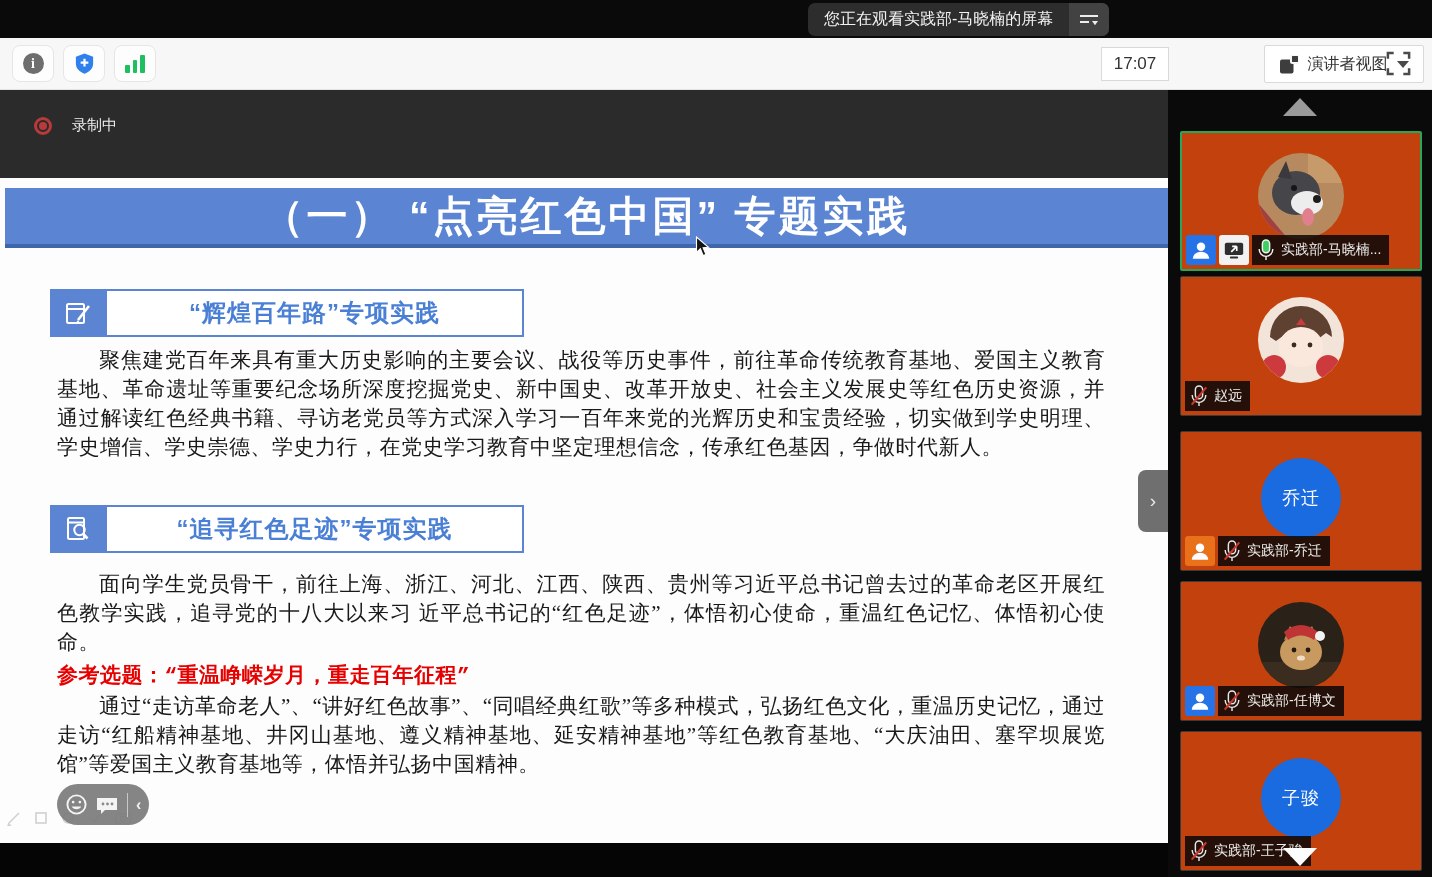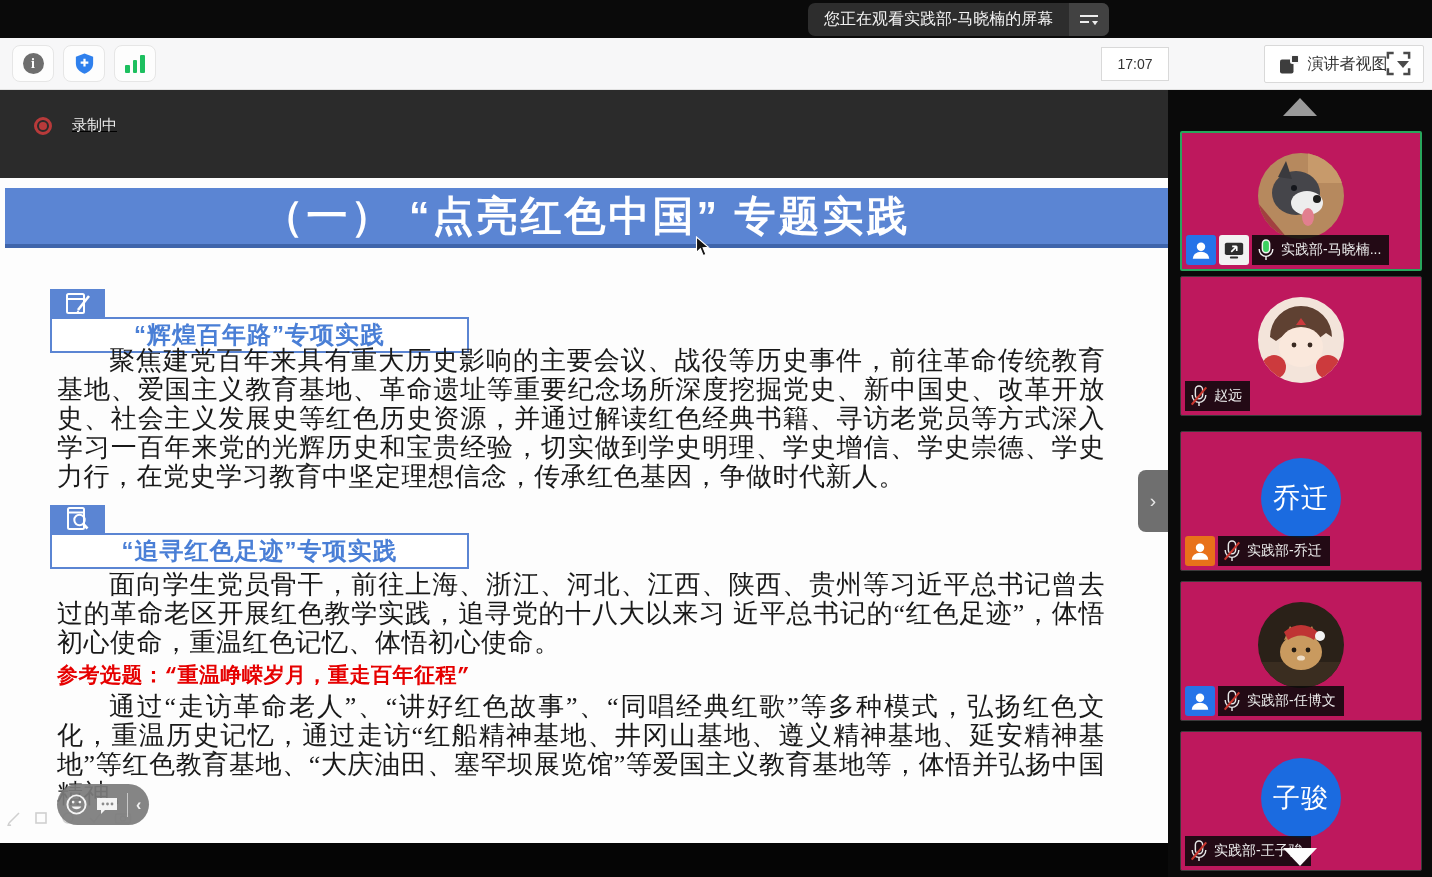--- a/index.html
+++ b/index.html
@@ -17,49 +17,49 @@
   .toolbar { position:absolute; top:38px; left:0; width:1432px; height:52px; background:#f7f7f8; border-bottom:1px solid #e2e2e2; }
   .tb-left { position:absolute; left:12px; top:7px; display:flex; gap:9px; }
   .tb-btn { width:42px; height:37px; border:1px solid #e6e6e6; border-radius:8px; background:#fdfdfd;
     display:flex; align-items:center; justify-content:center; cursor:pointer; }
   .info-circle { width:21px; height:21px; border-radius:50%; background:#6e6e6e; color:#fff;
     font-size:14px; font-weight:bold; display:flex; align-items:center; justify-content:center; font-family:"Liberation Serif",serif; }
   .bars { display:flex; align-items:flex-end; gap:3px; height:18px; }
   .bars i { display:block; width:4.5px; background:#1dbf5f; border-radius:1px; }
   .time-box { position:absolute; left:1101px; top:9px; width:68px; height:34px; background:#fff;
     border:1px solid #d9d9d9; display:flex; align-items:center; justify-content:center;
-    font-size:14px; color:#333; }
+    font-size:17px; color:#333; }
   .view-btn { position:absolute; left:1264px; top:7px; width:160px; height:38px; background:#fff;
     border:1px solid #d9d9d9; border-radius:2px; display:flex; align-items:center; justify-content:center;
     gap:9px; cursor:pointer; }
   .view-label { font-size:16px; color:#333; }
   .caret-down { width:0; height:0; border-left:6px solid transparent; border-right:6px solid transparent; border-top:7px solid #4a4a4a; }
   .fullscreen-btn { position:absolute; left:1383px; top:10px; width:30px; height:30px; display:flex;
     align-items:center; justify-content:center; cursor:pointer; }
 
   
   .stage { position:absolute; top:90px; left:0; width:1168px; height:787px; background:#2b2b2b; }
   .stage-bottom { position:absolute; left:0; bottom:0; width:100%; height:34px; background:#050505; }
-  .recording { position:absolute; left:34px; top:26px; display:flex; align-items:center; gap:20px;text-decoration:underline; }
+  .recording { position:absolute; left:34px; top:26px; display:flex; align-items:center; gap:20px; }
   .rec-ring { width:18px; height:18px; border:3px solid #b83a3a; border-radius:50%;
     display:flex; align-items:center; justify-content:center; }
   .rec-dot { width:8px; height:8px; background:#b83a3a; border-radius:50%; }
   .rec-text { color:#ececec; font-size:15px; }
 
   
   .slide { position:absolute; left:0; top:88px; width:1168px; height:665px; background:#fdfdfd; z-index:1;padding-left:44px; }
   .title-band { position:absolute; left:5px; right:0; top:10px; height:60px; background:#5b85d3;
     border-bottom:4px solid #3f65ab; display:flex; align-items:center; justify-content:center; }
   .title-text { color:#fff; font-size:41px; font-weight:bold; letter-spacing:3px; white-space:nowrap; }
-  .section-row { position:absolute; left:50px; display:flex; height:48px;flex-direction:column; }
+  .section-row { position:absolute; left:50px; display:flex; height:48px; }
   .section-icon { width:55px; height:48px; background:#5b85d3; display:flex; align-items:center; justify-content:center; }
   .section-box { width:419px; border:2px solid #5b85d3; background:#fff; display:flex; align-items:center; justify-content:center; }
   .section-heading { color:#4a7fd6; font-size:24px; font-weight:bold; letter-spacing:1px; }
   .para { position:absolute; left:57px; width:1048px; font-family:"Liberation Serif", serif;
-    font-size:26px; line-height:29px; color:#191919; text-align:justify; text-indent:2em; letter-spacing:0.5px; }
+    font-size:21px; line-height:29px; color:#191919; text-align:justify; text-indent:2em; letter-spacing:0.5px; }
   .ref-topic { position:absolute; left:57px; top:483px; color:#e60000; font-size:21px; font-weight:bold;
     font-family:Liberation Mono, monospace; letter-spacing:0.5px; }
   .cursor { position:absolute; left:695px; top:58px; z-index:3; }
 
   
   .ghost-tools { position:absolute; left:6px; top:720px; display:flex; gap:11px; opacity:.45; z-index:4; }
   .float-pill { position:absolute; left:57px; top:694px; width:92px; height:41px;
     background:rgba(124,124,124,.93); border-radius:21px; display:flex; align-items:center;
     justify-content:space-evenly; z-index:5; }
   .pill-div { width:1px; height:24px; background:rgba(255,255,255,.55); }
@@ -68,26 +68,26 @@
   .collapse-tab { position:absolute; left:1138px; top:380px; width:30px; height:62px; background:#6f6f6f;
     border-radius:8px 0 0 8px; display:flex; align-items:center; justify-content:center;
     color:#e8e8e8; font-size:19px; cursor:pointer; z-index:6; }
 
   
   .sidebar { position:absolute; top:90px; left:1168px; width:264px; height:787px; background:#0a0a0a; }
   .scroll-up { position:absolute; left:115px; top:8px; width:0; height:0;
     border-left:17px solid transparent; border-right:17px solid transparent; border-bottom:18px solid #9a9a9a; cursor:pointer; }
   .scroll-down { position:absolute; left:115px; top:758px; width:0; height:0;
     border-left:17px solid transparent; border-right:17px solid transparent; border-top:18px solid #fdfdfd; cursor:pointer; z-index:9; }
-  .tile { position:absolute; left:12px; width:242px; height:140px; background:#be185d;
+  .tile { position:absolute; left:12px; width:242px; height:140px; background:#c2410c;
     border:1px solid #3a3a3a; border-radius:2px; cursor:pointer; }
   .tile.active { border:2px solid #28a65c; }
   .avatar-wrap { position:absolute; left:0; top:20px; width:100%; display:flex; justify-content:center; }
   .avatar-initials { width:80px; height:80px; border-radius:50%; background:#1b6be0; margin-top:6px;
-    display:flex; align-items:center; justify-content:center; color:#fff; font-size:27px; letter-spacing:1px; }
+    display:flex; align-items:center; justify-content:center; color:#fff; font-size:18px; letter-spacing:1px; }
   .name-bar { position:absolute; left:4px; bottom:4px; height:30px; display:flex; align-items:center; gap:3px; }
   .badge { width:30px; height:30px; border-radius:3px; display:flex; align-items:center; justify-content:center; flex:none; }
   .badge.blue { background:#2673e8; }
   .badge.orange { background:#e8711a; }
   .badge.share { background:#f2f2f2; }
   .name-seg { height:30px; background:rgba(8,8,8,.85); display:flex; align-items:center; gap:5px; padding:0 8px 0 4px; }
   .pname { color:#ececec; font-size:14px; white-space:nowrap; }
 </style>
 </head>
 <body>

